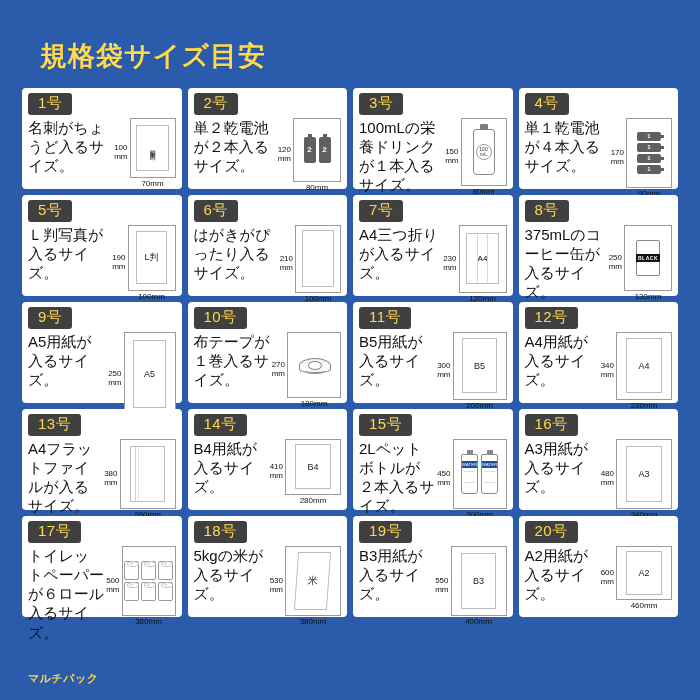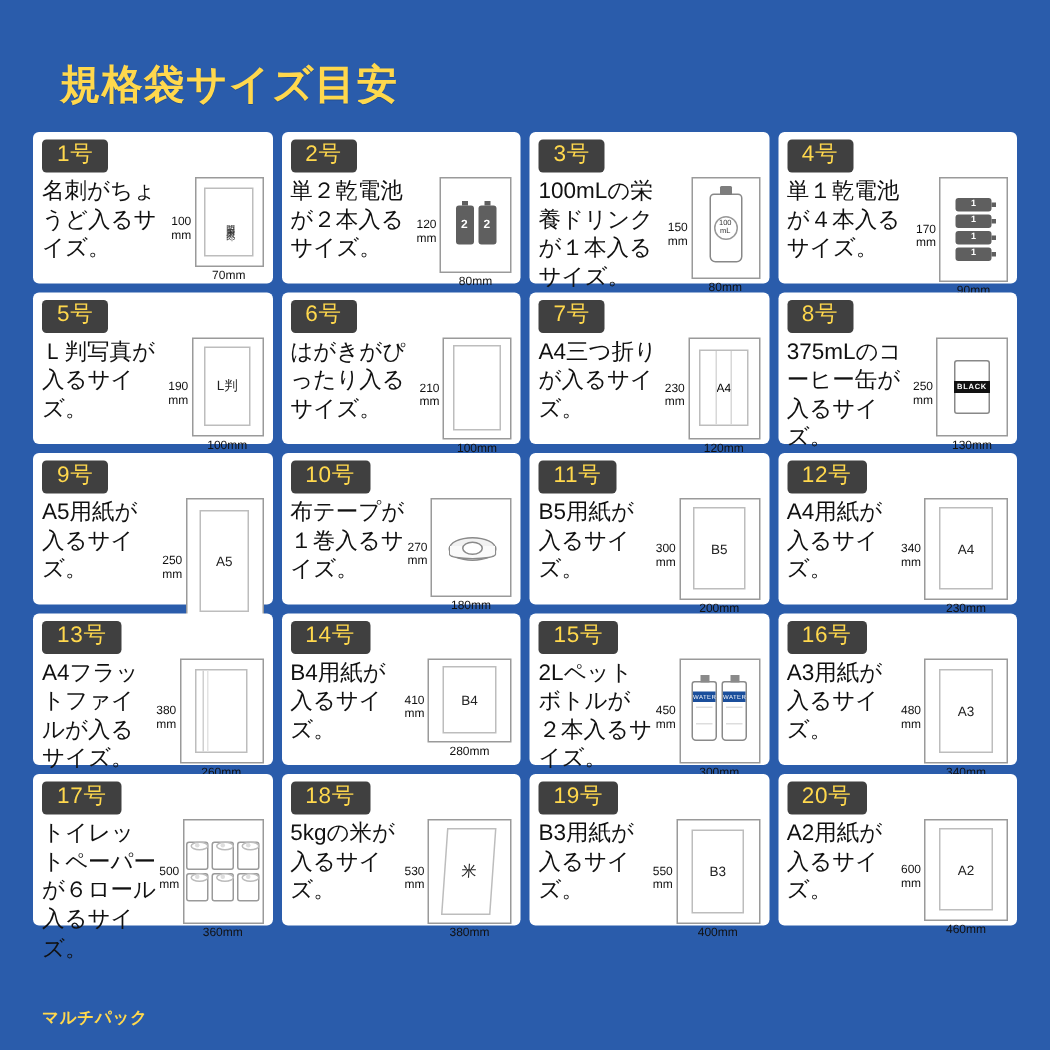--- a/index.html
+++ b/index.html
@@ -817,21 +817,21 @@
       <div class="cell">
         <span class="badge">20号</span>
         <div class="body">
           <div class="desc">A2用紙が入るサイズ。</div>
           <div class="meas">
             <div class="vdim">
               <b>600</b>
               <span class="unit">mm</span>
             </div>
             <div class="bagwrap">
-              <div class="bag" style="width:56px;height:68px">
+              <div class="bag" style="width:56px;height:54px">
                 <div class="paper">A2</div>
               </div>
               <div class="hdim">460mm</div>
             </div>
           </div>
         </div>
       </div>
     </div>
   <div class="footer-logo">マルチパック</div>
 </div>

